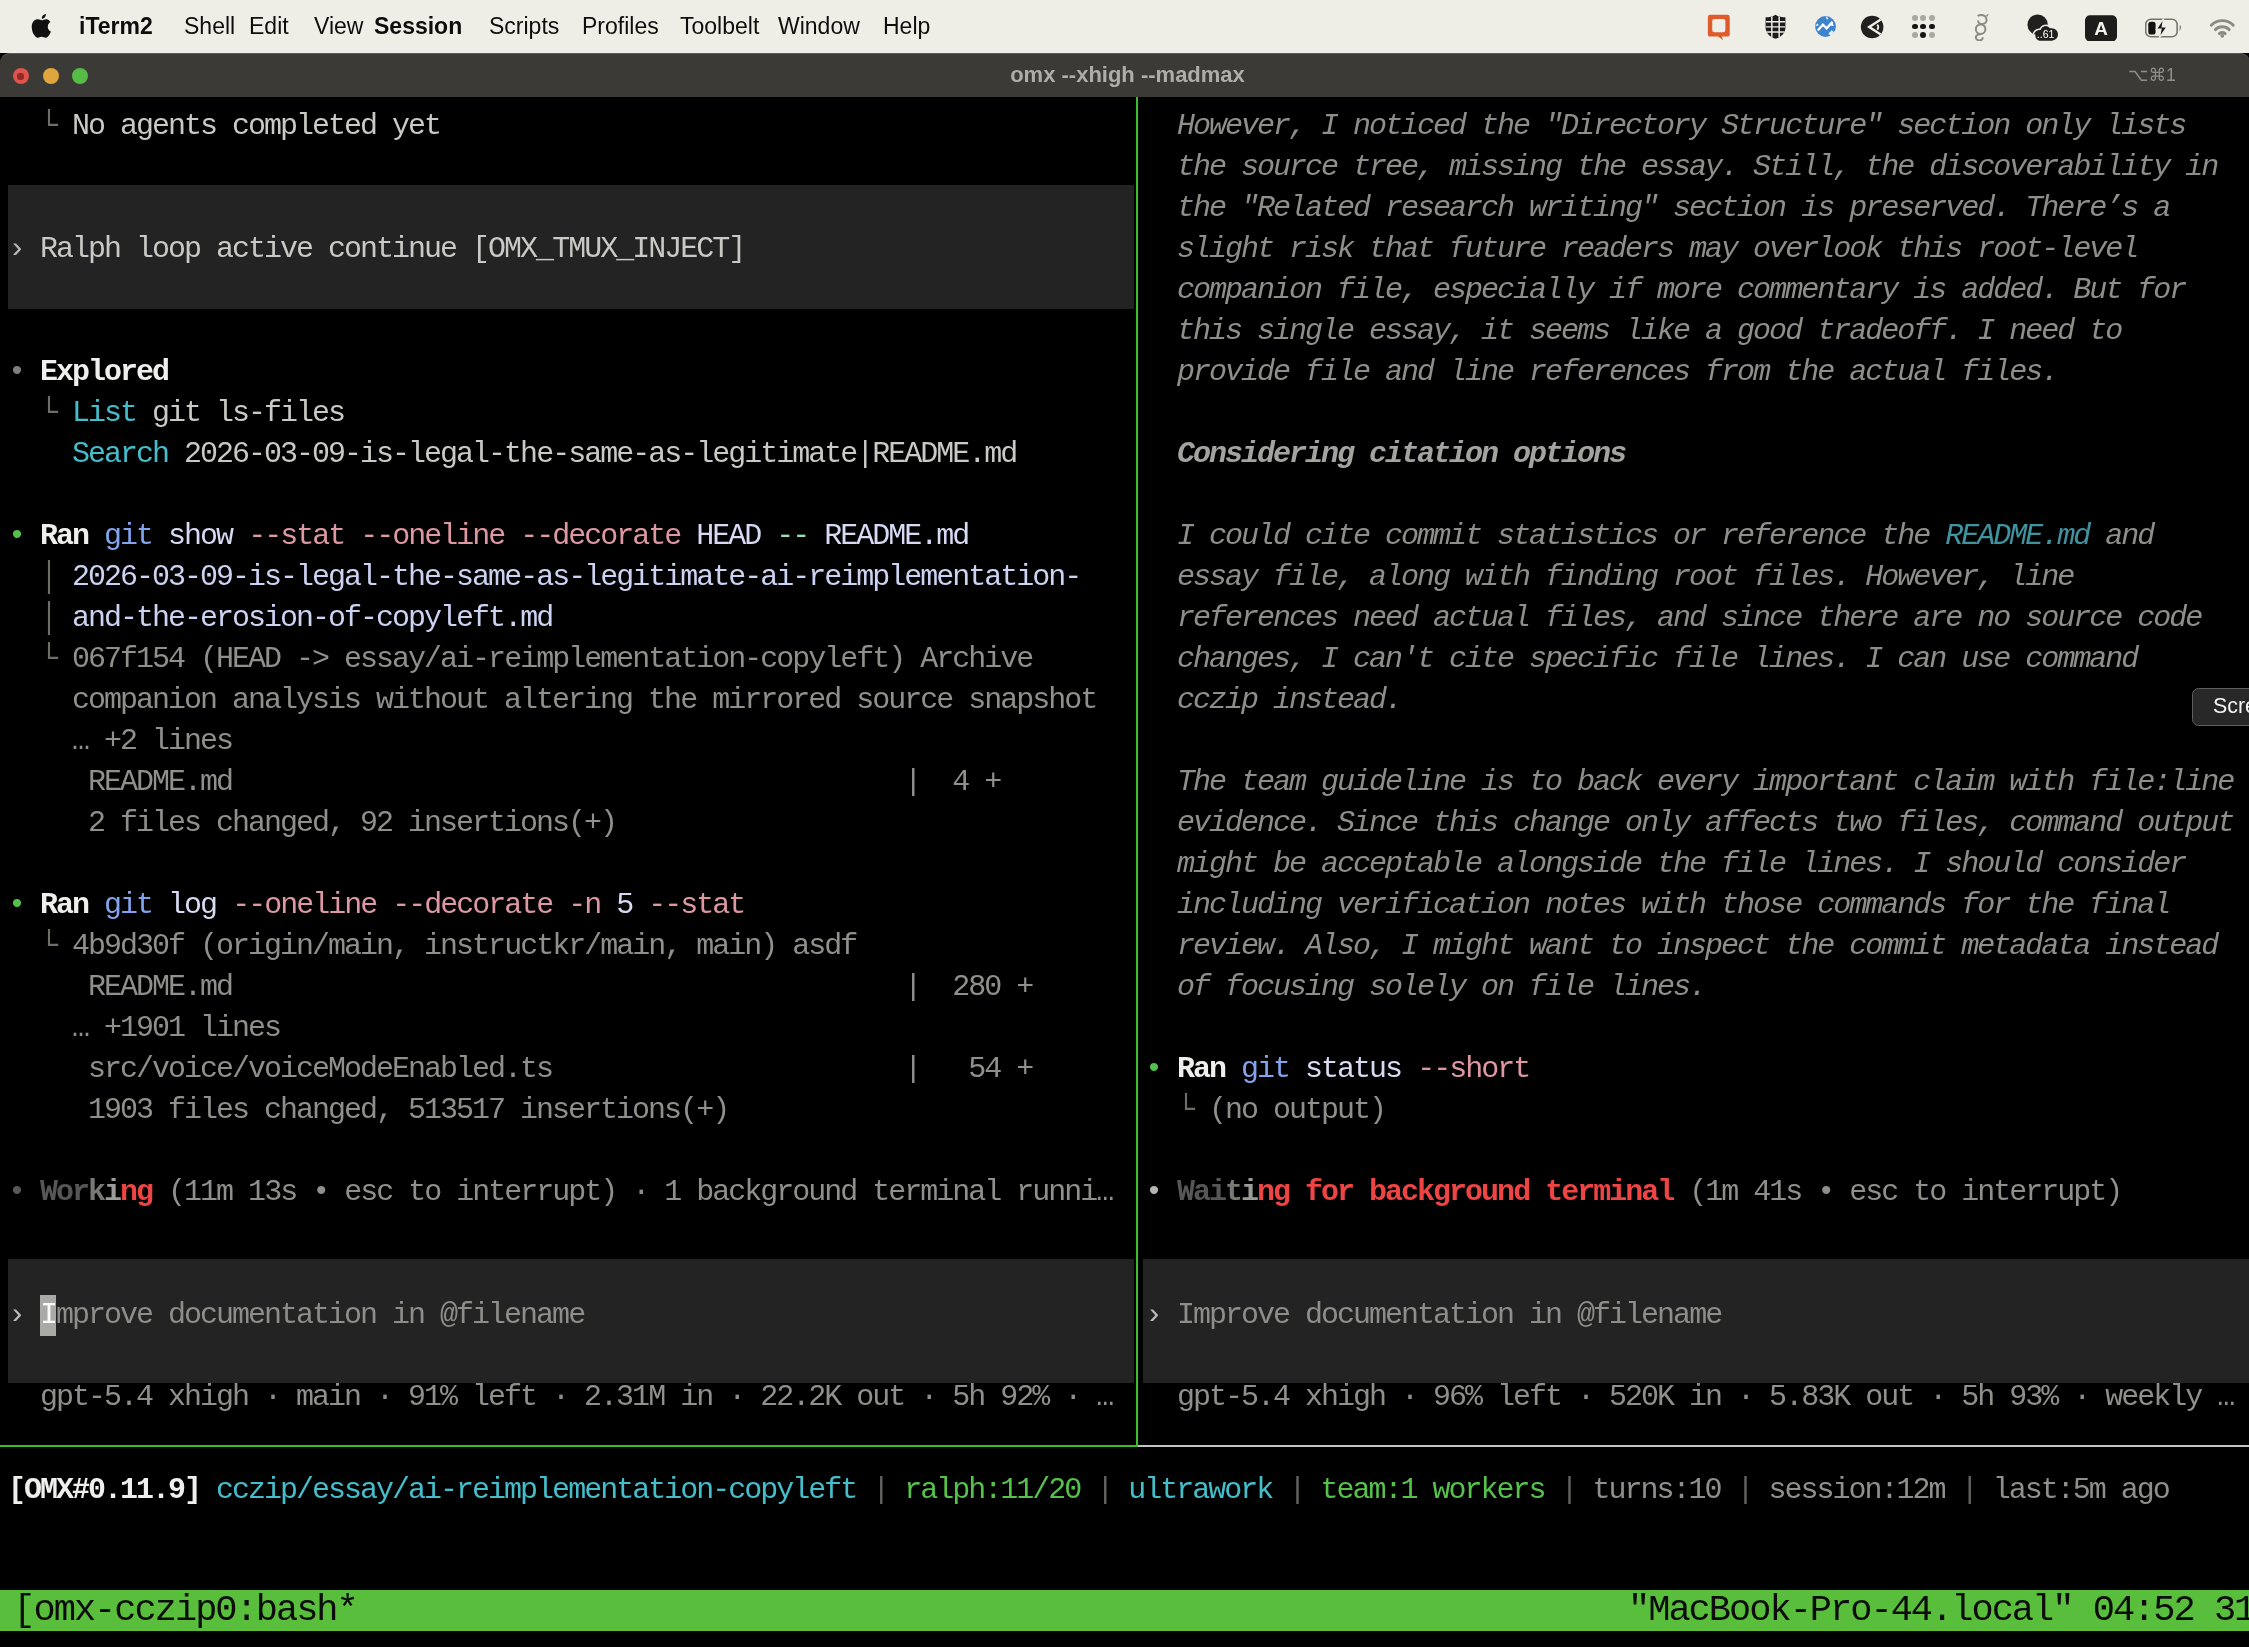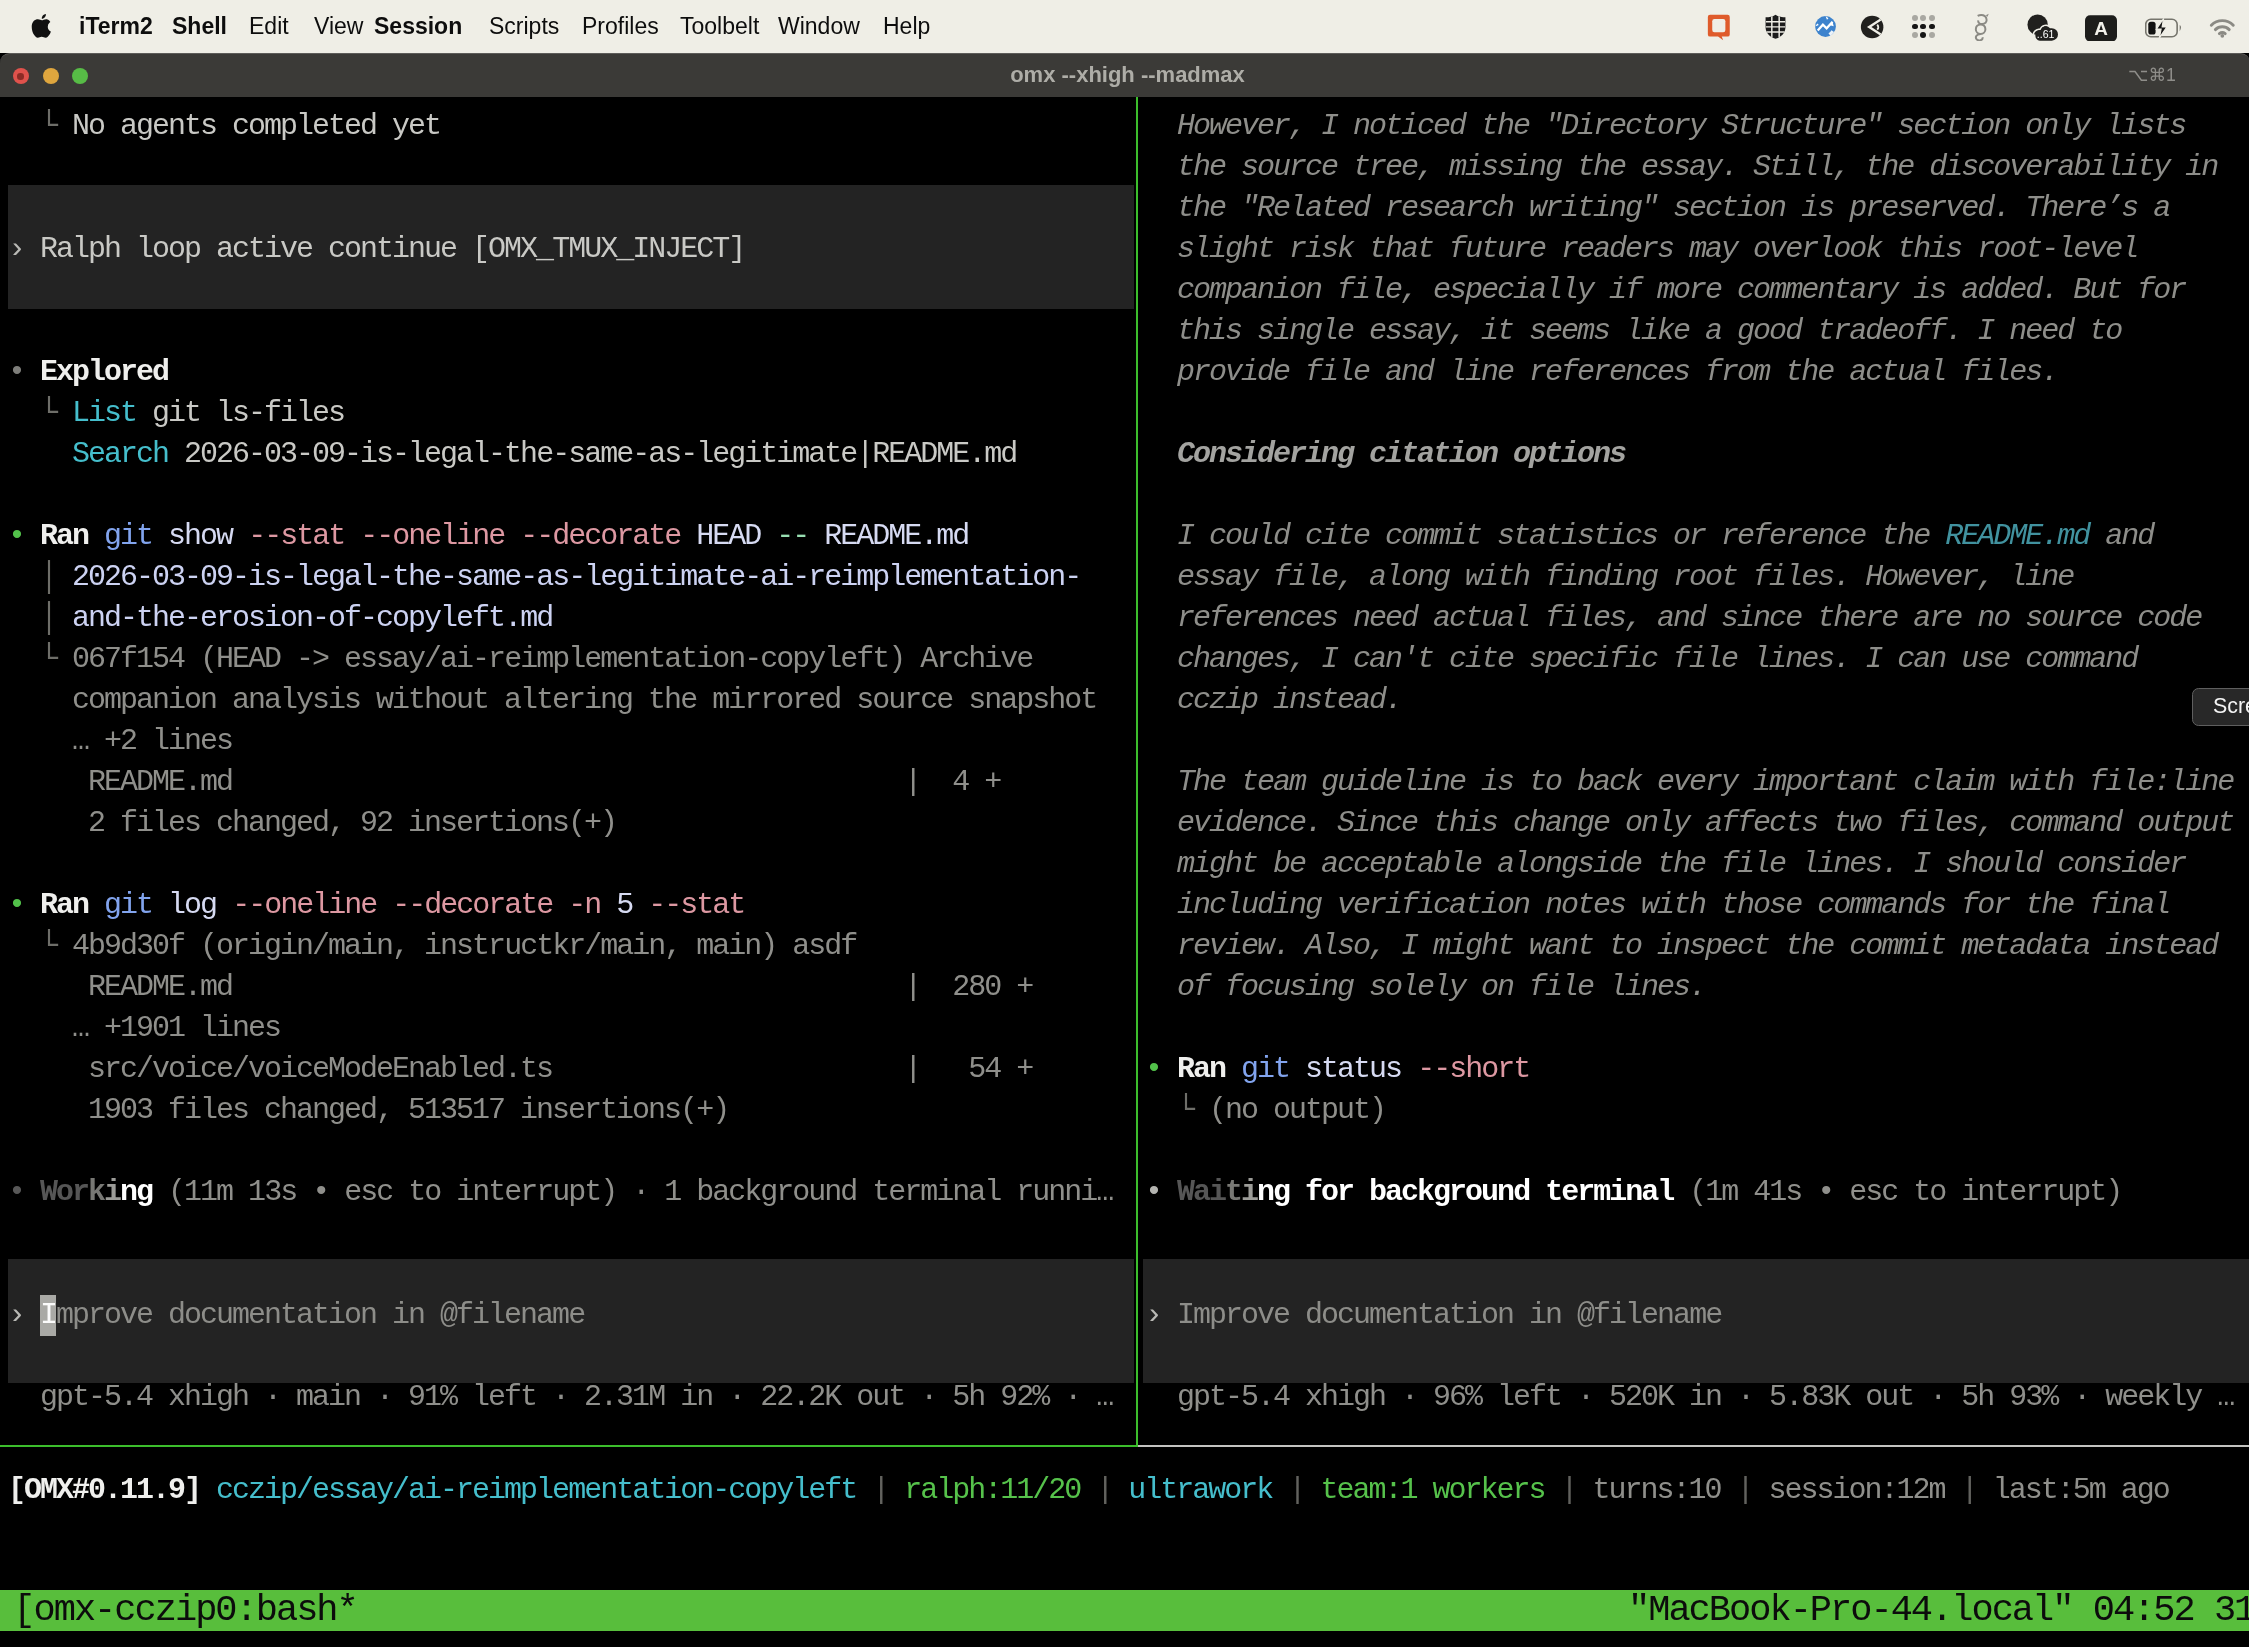--- a/index.html
+++ b/index.html
@@ -34,21 +34,21 @@
 .lv2{color:#ccd2f2}
 .pk{color:#dd98a2}
 .mint{color:#98dfb2}
 .gn{color:#56c24b}
 .pipe{color:#62625e}
 .ph{color:#8d8d89}
 .cur{background:#a9a9a5;color:#fbfbfb;display:inline-block;width:16px;height:41px;vertical-align:top}
 .shd{color:#565656;font-weight:bold}
 .sh1{color:#787874;font-weight:bold}
 .sh2{color:#9c9c98;font-weight:bold}
-.shb{color:#ffffff;font-weight:bold}
+.shb{color:#ef4444;font-weight:bold}
 .bdk{color:#585858}
 .blt{color:#b4b4b0}
 .it{font-style:italic;color:#8e8e8a}
 .ith{font-style:italic;font-weight:bold;color:#a3a3a0}
 .itl{font-style:italic;color:#41929f}
 
 #blk-ralph{position:absolute;left:8px;top:185px;width:1126px;height:124px;background:#232323}
 #blk-lin{position:absolute;left:8px;top:1259px;width:1126px;height:124px;background:#232323}
 #blk-rin{position:absolute;left:1143px;top:1259px;width:1107px;height:124px;background:#232323}
 
@@ -143,21 +143,21 @@
     <span style="left:13.3px">[omx-cczip0:bash*</span>
     <span style="left:1628px">"MacBook-Pro-44.local" 04:52 31-Mar-26</span>
   </div>
 <div id="scre">Scre</div>
 <div id="menubar">
     <svg class="apple" width="23.6" height="29" viewBox="0 0 30 36">
 <path fill="#111" d="M20.2 2.1c.2 1.5-.4 3-1.3 4.1-.9 1.1-2.4 2-3.9 1.9-.2-1.5.5-3 1.3-4 .9-1.1 2.5-1.9 3.9-2z"></path>
 <path fill="#111" d="M25.9 12.4c-.1.1-3.3 1.9-3.3 5.8 0 4.5 3.9 6.1 4 6.1 0 .1-.6 2.2-2 4.3-1.3 1.9-2.6 3.7-4.7 3.7-2 0-2.7-1.2-5-1.2-2.3 0-3.1 1.2-5 1.2-2 0-3.5-2-4.8-3.8C3.4 26.1 2.2 22 2.2 18.2c0-6.2 4-9.4 7.9-9.4 2 0 3.7 1.3 5 1.3 1.2 0 3.1-1.4 5.5-1.4.9 0 3.6.1 5.3 3.7z"></path>
 </svg>
     <span class="mi" style="left:79px;font-weight:700">iTerm2</span>
-    <span class="mi" style="left:172px;font-weight:700">Shell</span>
+    <span class="mi" style="left:184px;font-weight:400">Shell</span>
     <span class="mi" style="left:249px;font-weight:400">Edit</span>
     <span class="mi" style="left:314px;font-weight:400">View</span>
     <span class="mi" style="left:374px;font-weight:700">Session</span>
     <span class="mi" style="left:489px;font-weight:400">Scripts</span>
     <span class="mi" style="left:582px;font-weight:400">Profiles</span>
     <span class="mi" style="left:680px;font-weight:400">Toolbelt</span>
     <span class="mi" style="left:778px;font-weight:400">Window</span>
     <span class="mi" style="left:883px;font-weight:400">Help</span>
     <svg style="left:1707px;top:14px" width="23.6" height="27" viewBox="0 0 32 37">
 <path d="M4 1 h24 a3 3 0 0 1 3 3 v24 a3 3 0 0 1-3 3 h-8 l2 5 -7-5 h-11 a3 3 0 0 1-3-3 v-24 a3 3 0 0 1 3-3 z" fill="#df5b2b"></path>

